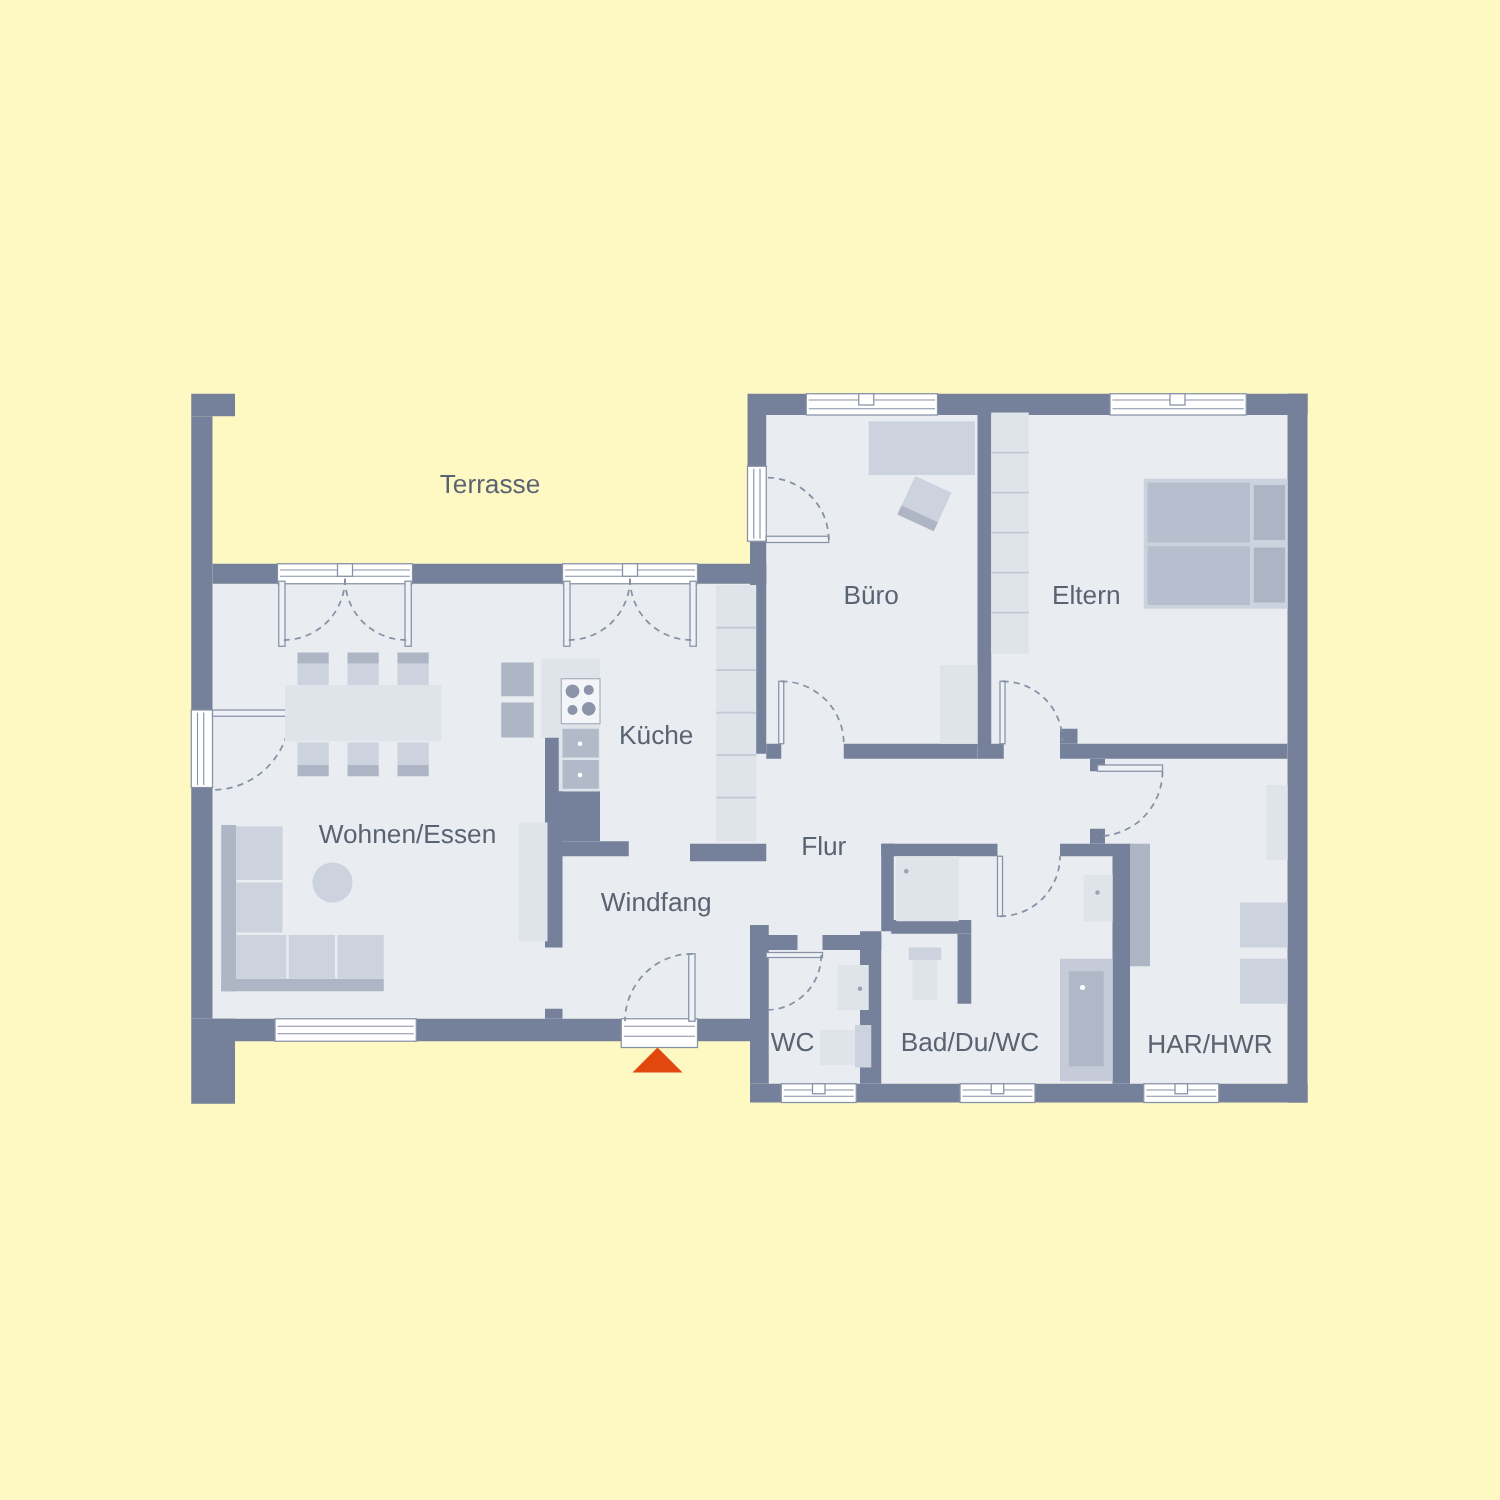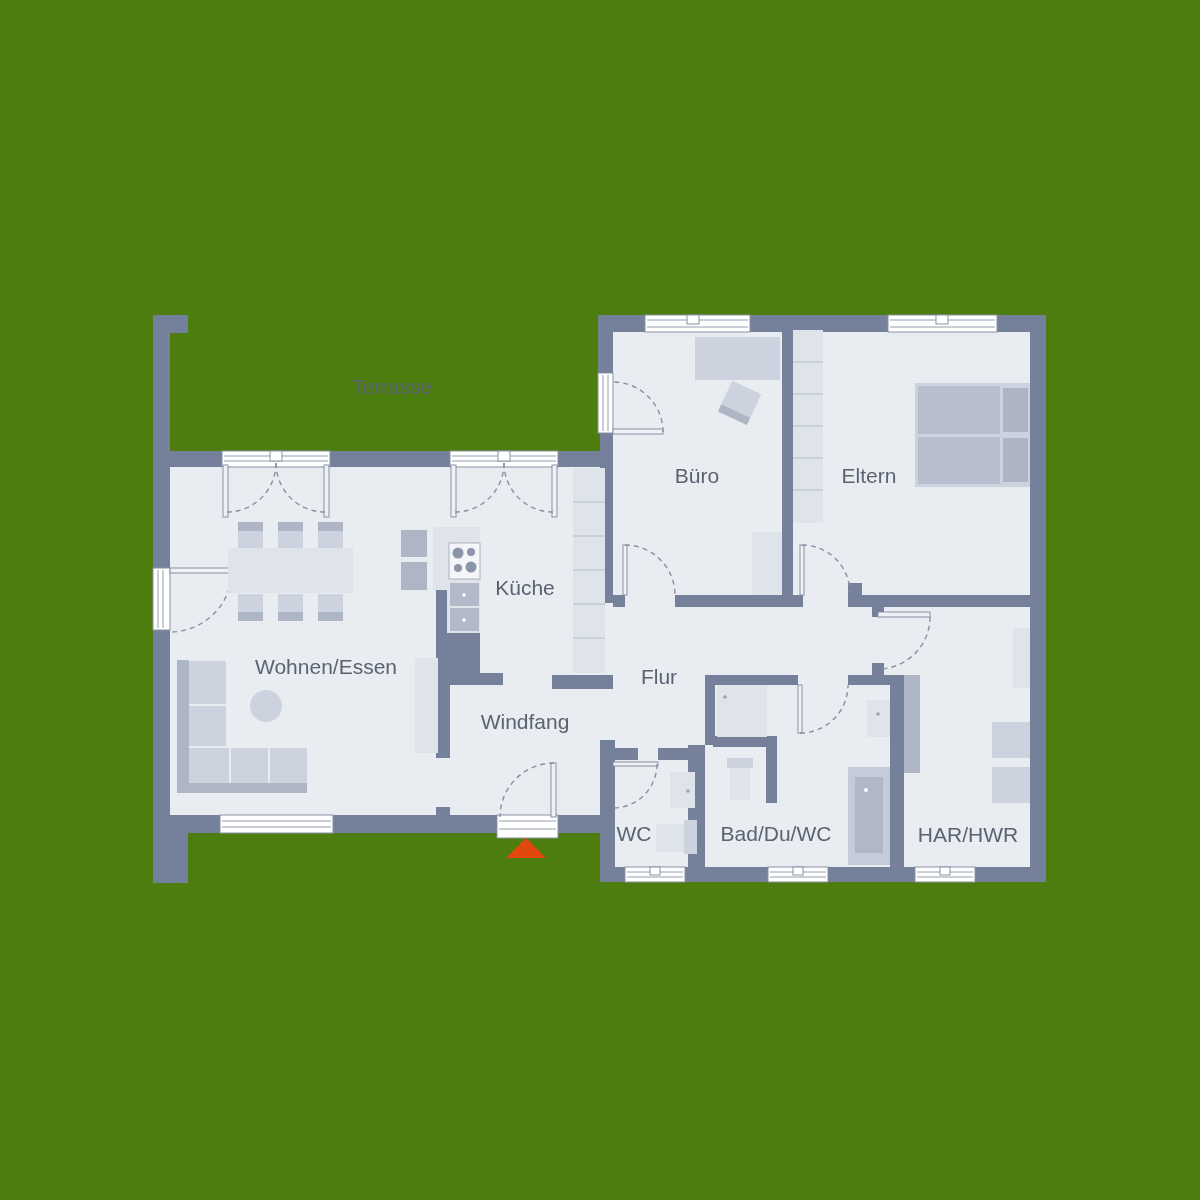--- a/index.html
+++ b/index.html
@@ -1,16 +1,16 @@
 <!DOCTYPE html>
 <html style="--c-wall: #75809a; --c-floor: #e9ecf1; --c-furn-light: #dfe3ea; --c-furn-mid: #cdd3de; --c-furn-dark: #aeb6c6; --c-bed: #b7becd; --c-line: #8791a6; --c-div: #c2c8d4; --c-text: #5a6372; --c-accent: #e2470e;"><head>
 <meta charset="utf-8">
 <style>
   html,body{margin:0;padding:0;background:#ffffff;}
-  .stage{position:relative;width:1200px;height:1200px;background:#4d7c0f;overflow:hidden;
+  .stage{position:relative;width:1200px;height:1200px;background:#fef9c3;overflow:hidden;
          font-family:"Liberation Sans",sans-serif;}
   svg{position:absolute;left:0;top:0;}
   .wall{fill:var(--c-wall);}
   .floor{fill:var(--c-floor);}
   .furn-light{fill:var(--c-furn-light);}
   .furn-mid{fill:var(--c-furn-mid);}
   .furn-dark{fill:var(--c-furn-dark);}
   .win{fill:#ffffff;stroke:var(--c-line);stroke-width:1;}
   .win-line{stroke:var(--c-line);stroke-width:0.9;fill:none;}
   .leaf{fill:#eef1f5;stroke:var(--c-line);stroke-width:1;}

